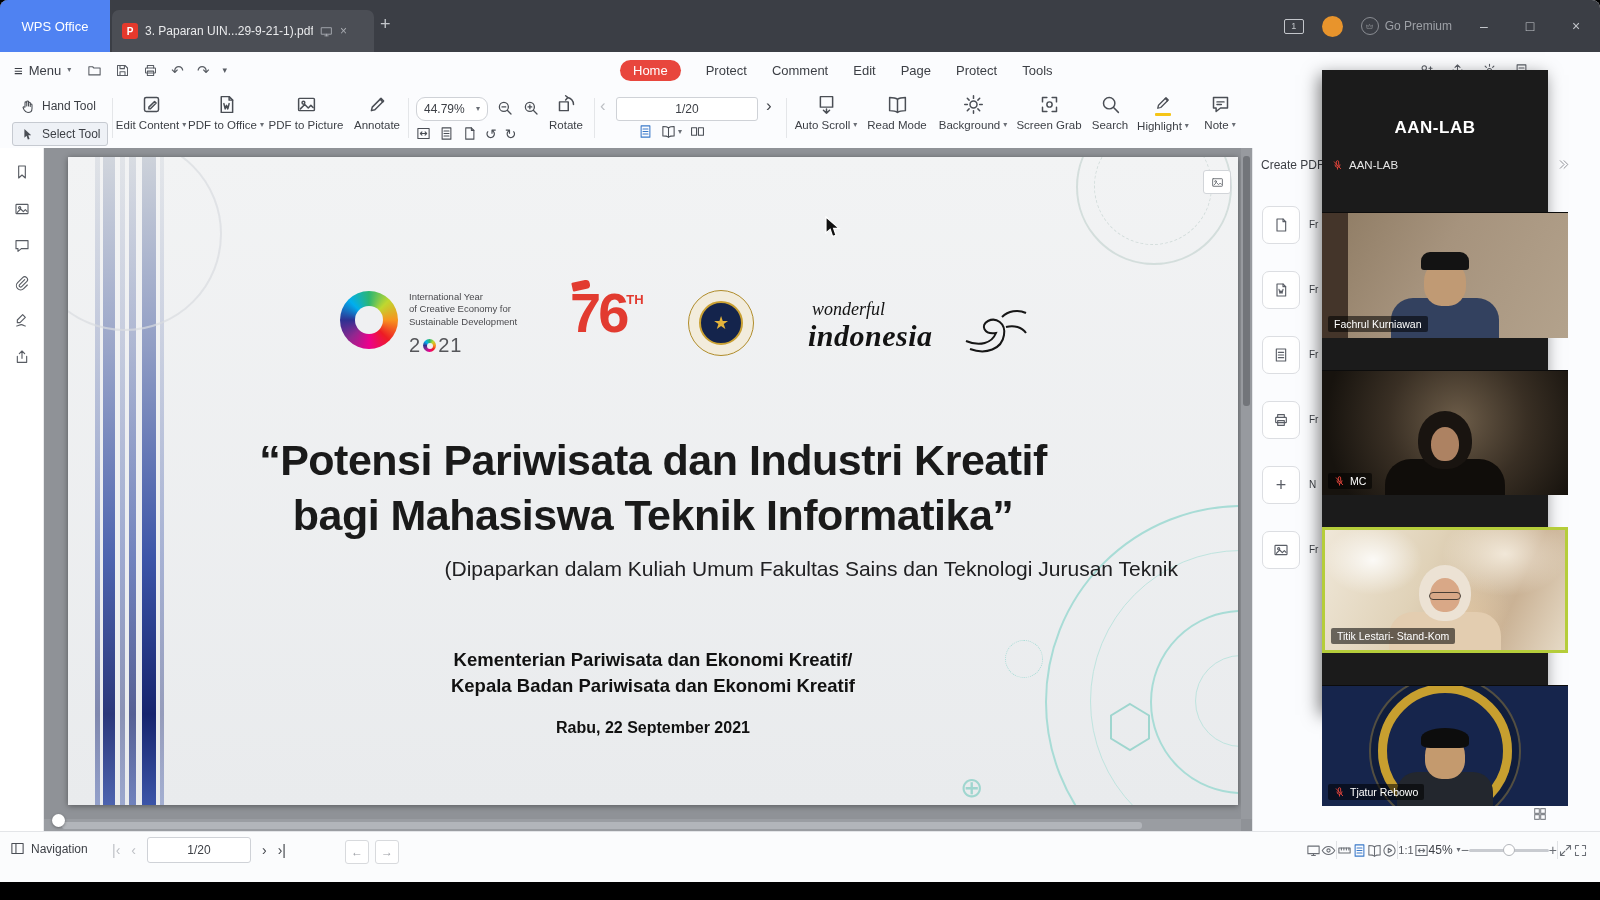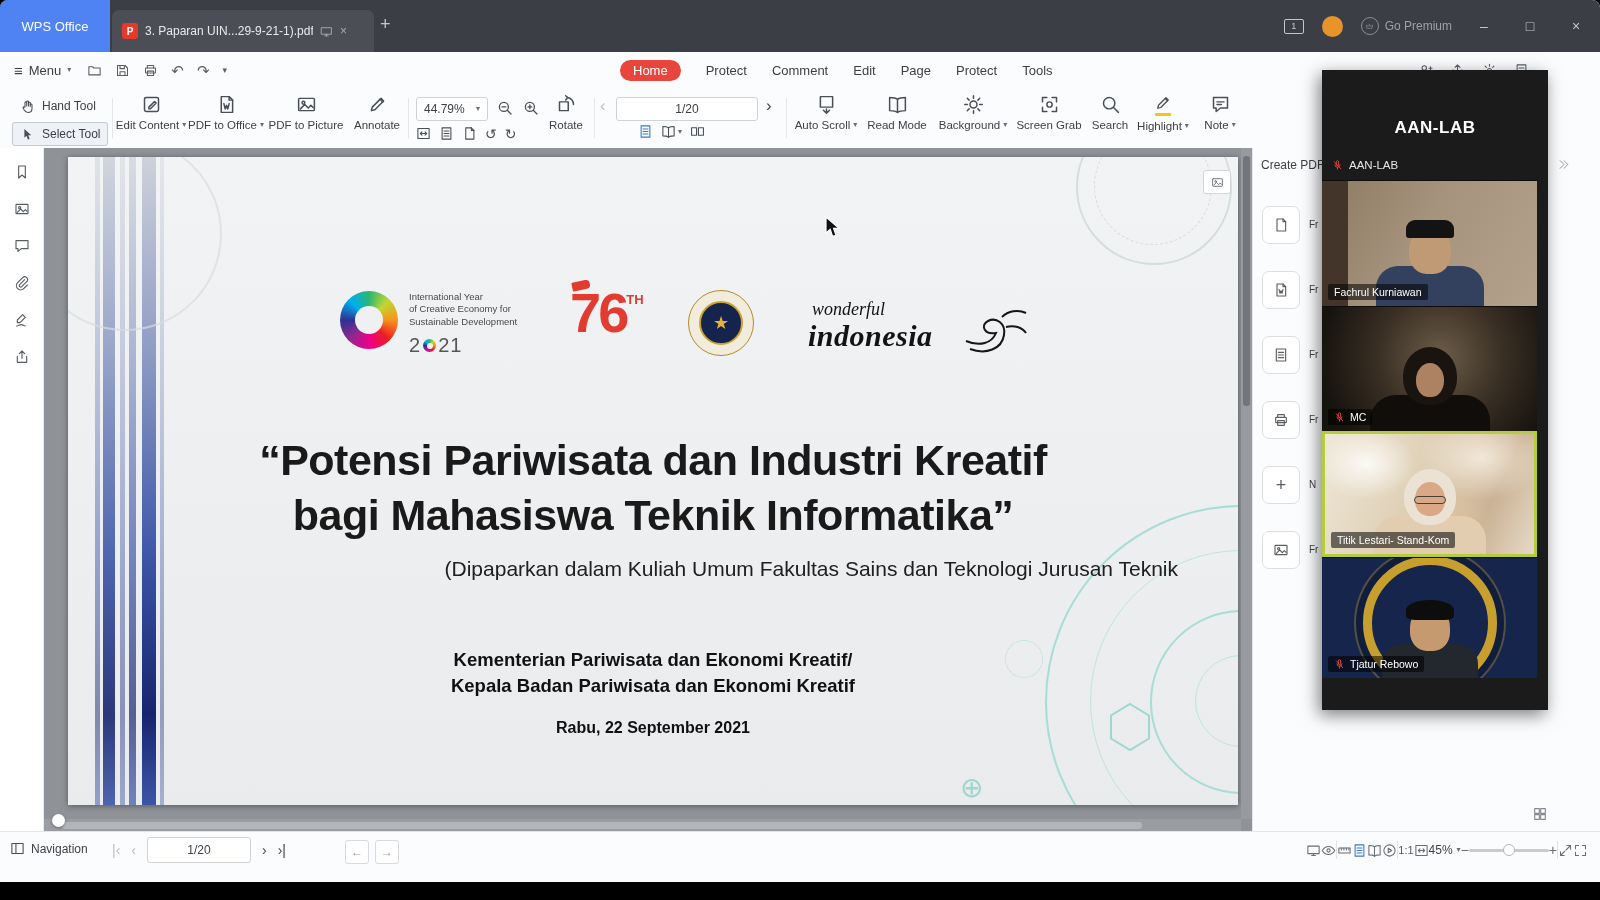--- a/index.html
+++ b/index.html
@@ -43,21 +43,21 @@
   .toolbar{position:absolute;left:0;top:88px;right:0;height:60px;background:#fbfcfe;border-bottom:1px solid #e5e7ea;}
   .vsep{position:absolute;top:10px;bottom:10px;width:1px;background:#e4e6e9;}
   .tool-left{position:absolute;left:12px;top:6px;display:flex;flex-direction:column;gap:4px;}
   .trow{display:flex;align-items:center;gap:7px;font-size:12px;color:#3c3f45;height:22px;padding:0 7px;border-radius:3px;border:1px solid transparent;}
   .trow.sel{background:#eef1f6;border-color:#c6cad1;}
   .trow svg{color:#4a4e55;}
   .bigbtn{position:absolute;top:6px;display:flex;flex-direction:column;align-items:center;gap:4px;font-size:11.5px;color:#3c3f45;}
   .bigbtn svg{color:#4a4e55;}
   .bigbtn .cap{display:flex;align-items:center;gap:3px;white-space:nowrap;}
   .bigbtn .g{font-size:8px;color:#6a6e75;}
-  .zoombox{position:absolute;left:416px;top:9px;width:72px;height:24px;border:1px solid #cfd2d7;background:#fff;border-radius:3px;display:flex;align-items:center;justify-content:space-between;padding:0 7px;font-size:12px;color:#3c3f45;box-sizing:border-box;}
+  .zoombox{position:absolute;left:416px;top:9px;width:72px;height:24px;border:1px solid #cfd2d7;background:#fff;border-radius:9px;display:flex;align-items:center;justify-content:space-between;padding:0 7px;font-size:12px;color:#3c3f45;box-sizing:border-box;}
   .zoombox .g{font-size:8px;color:#6a6e75;}
   .magbtn{position:absolute;top:11px;color:#4a4e55;}
   .smallrow{position:absolute;display:flex;align-items:center;gap:8px;color:#4a4e55;}
   .smallrow .g{font-size:14px;color:#4a4e55;}
   .pagebox{position:absolute;left:616px;top:9px;width:142px;height:24px;border:1px solid #cfd2d7;background:#fff;border-radius:3px;display:flex;align-items:center;justify-content:center;font-size:12px;color:#3c3f45;box-sizing:border-box;}
   .chev{position:absolute;top:9px;font-size:17px;}
   .hlbar{width:16px;height:3px;background:#f5c518;border-radius:1px;margin-top:1px;}
 
   
   .content{position:absolute;left:0;top:148px;right:0;bottom:50px;}
@@ -123,21 +123,21 @@
   .zoomlbl .g{font-size:8px;color:#6a6e75;}
   .slider{width:80px;height:3px;background:#c8cbd0;border-radius:2px;position:relative;}
   .sthumb{position:absolute;left:34px;top:-5px;width:12px;height:12px;background:#fff;border:1px solid #b3b6bb;border-radius:50%;box-sizing:border-box;}
   .gridfloat{position:absolute;right:52px;top:806px;color:#85888e;}
 
   
   .zoom{position:absolute;left:1322px;top:70px;width:226px;height:640px;background:#1b1b1b;z-index:60;box-shadow:-3px 5px 16px rgba(0,0,0,.5);}
   .zoom-title{margin-top:48px;text-align:center;color:#fff;font-size:17px;font-weight:bold;letter-spacing:.5px;}
   .zoom-host{display:flex;align-items:center;gap:6px;color:#e6e6e6;font-size:11.5px;padding:21px 0 9px 10px;}
   .mic{width:11px;height:11px;fill:none;stroke:#e0443a;stroke-width:2.1;stroke-linecap:round;stroke-linejoin:round;}
-  .tile{position:relative;width:215px;overflow:hidden;border-top:1px solid #0c0c0c;box-sizing:border-box;}
+  .tile{position:relative;width:246px;overflow:hidden;border-top:1px solid #0c0c0c;box-sizing:border-box;margin-top:32px;}
   .t1{height:126px;background:linear-gradient(90deg,#44352a 0px,#44352a 26px,rgba(0,0,0,0) 26px),linear-gradient(120deg,#8d7a62 0%,#a6937d 45%,#b3a28c 100%);}
   .t2{height:125px;background:radial-gradient(circle at 55% 40%,#6d5d49 0%,#392f24 45%,#17130e 85%);}
   .t3{height:126px;border:3px solid #b5cd3a;background:radial-gradient(70px 50px at 20% 25%,rgba(255,255,255,.85),transparent 70%),radial-gradient(90px 60px at 75% 20%,rgba(255,250,240,.7),transparent 70%),radial-gradient(60px 60px at 60% 70%,rgba(230,200,160,.5),transparent 70%),linear-gradient(115deg,#efe7d8 0%,#e0d2b8 40%,#cab295 75%,#e6dac6 100%);}
   .t4{height:121px;background:#16254c;}
   .t4 .ring{position:absolute;left:50%;top:54%;transform:translate(-50%,-50%);width:116px;height:116px;border:9px solid #c79f2f;border-radius:50%;box-shadow:0 0 0 7px #101d3c,0 0 0 9px rgba(199,159,47,.35);}
   .person{position:absolute;bottom:0;left:50%;transform:translateX(-50%);display:flex;flex-direction:column;align-items:center;}
   .head{position:relative;z-index:2;}
   .torso{z-index:1;}
   .t1 .head{width:42px;height:46px;background:#c09a74;border-radius:46% 46% 42% 42%;}
   .t1 .head::before{content:"";position:absolute;top:-8px;left:-3px;right:-3px;height:18px;background:#131313;border-radius:9px 9px 3px 3px;}

